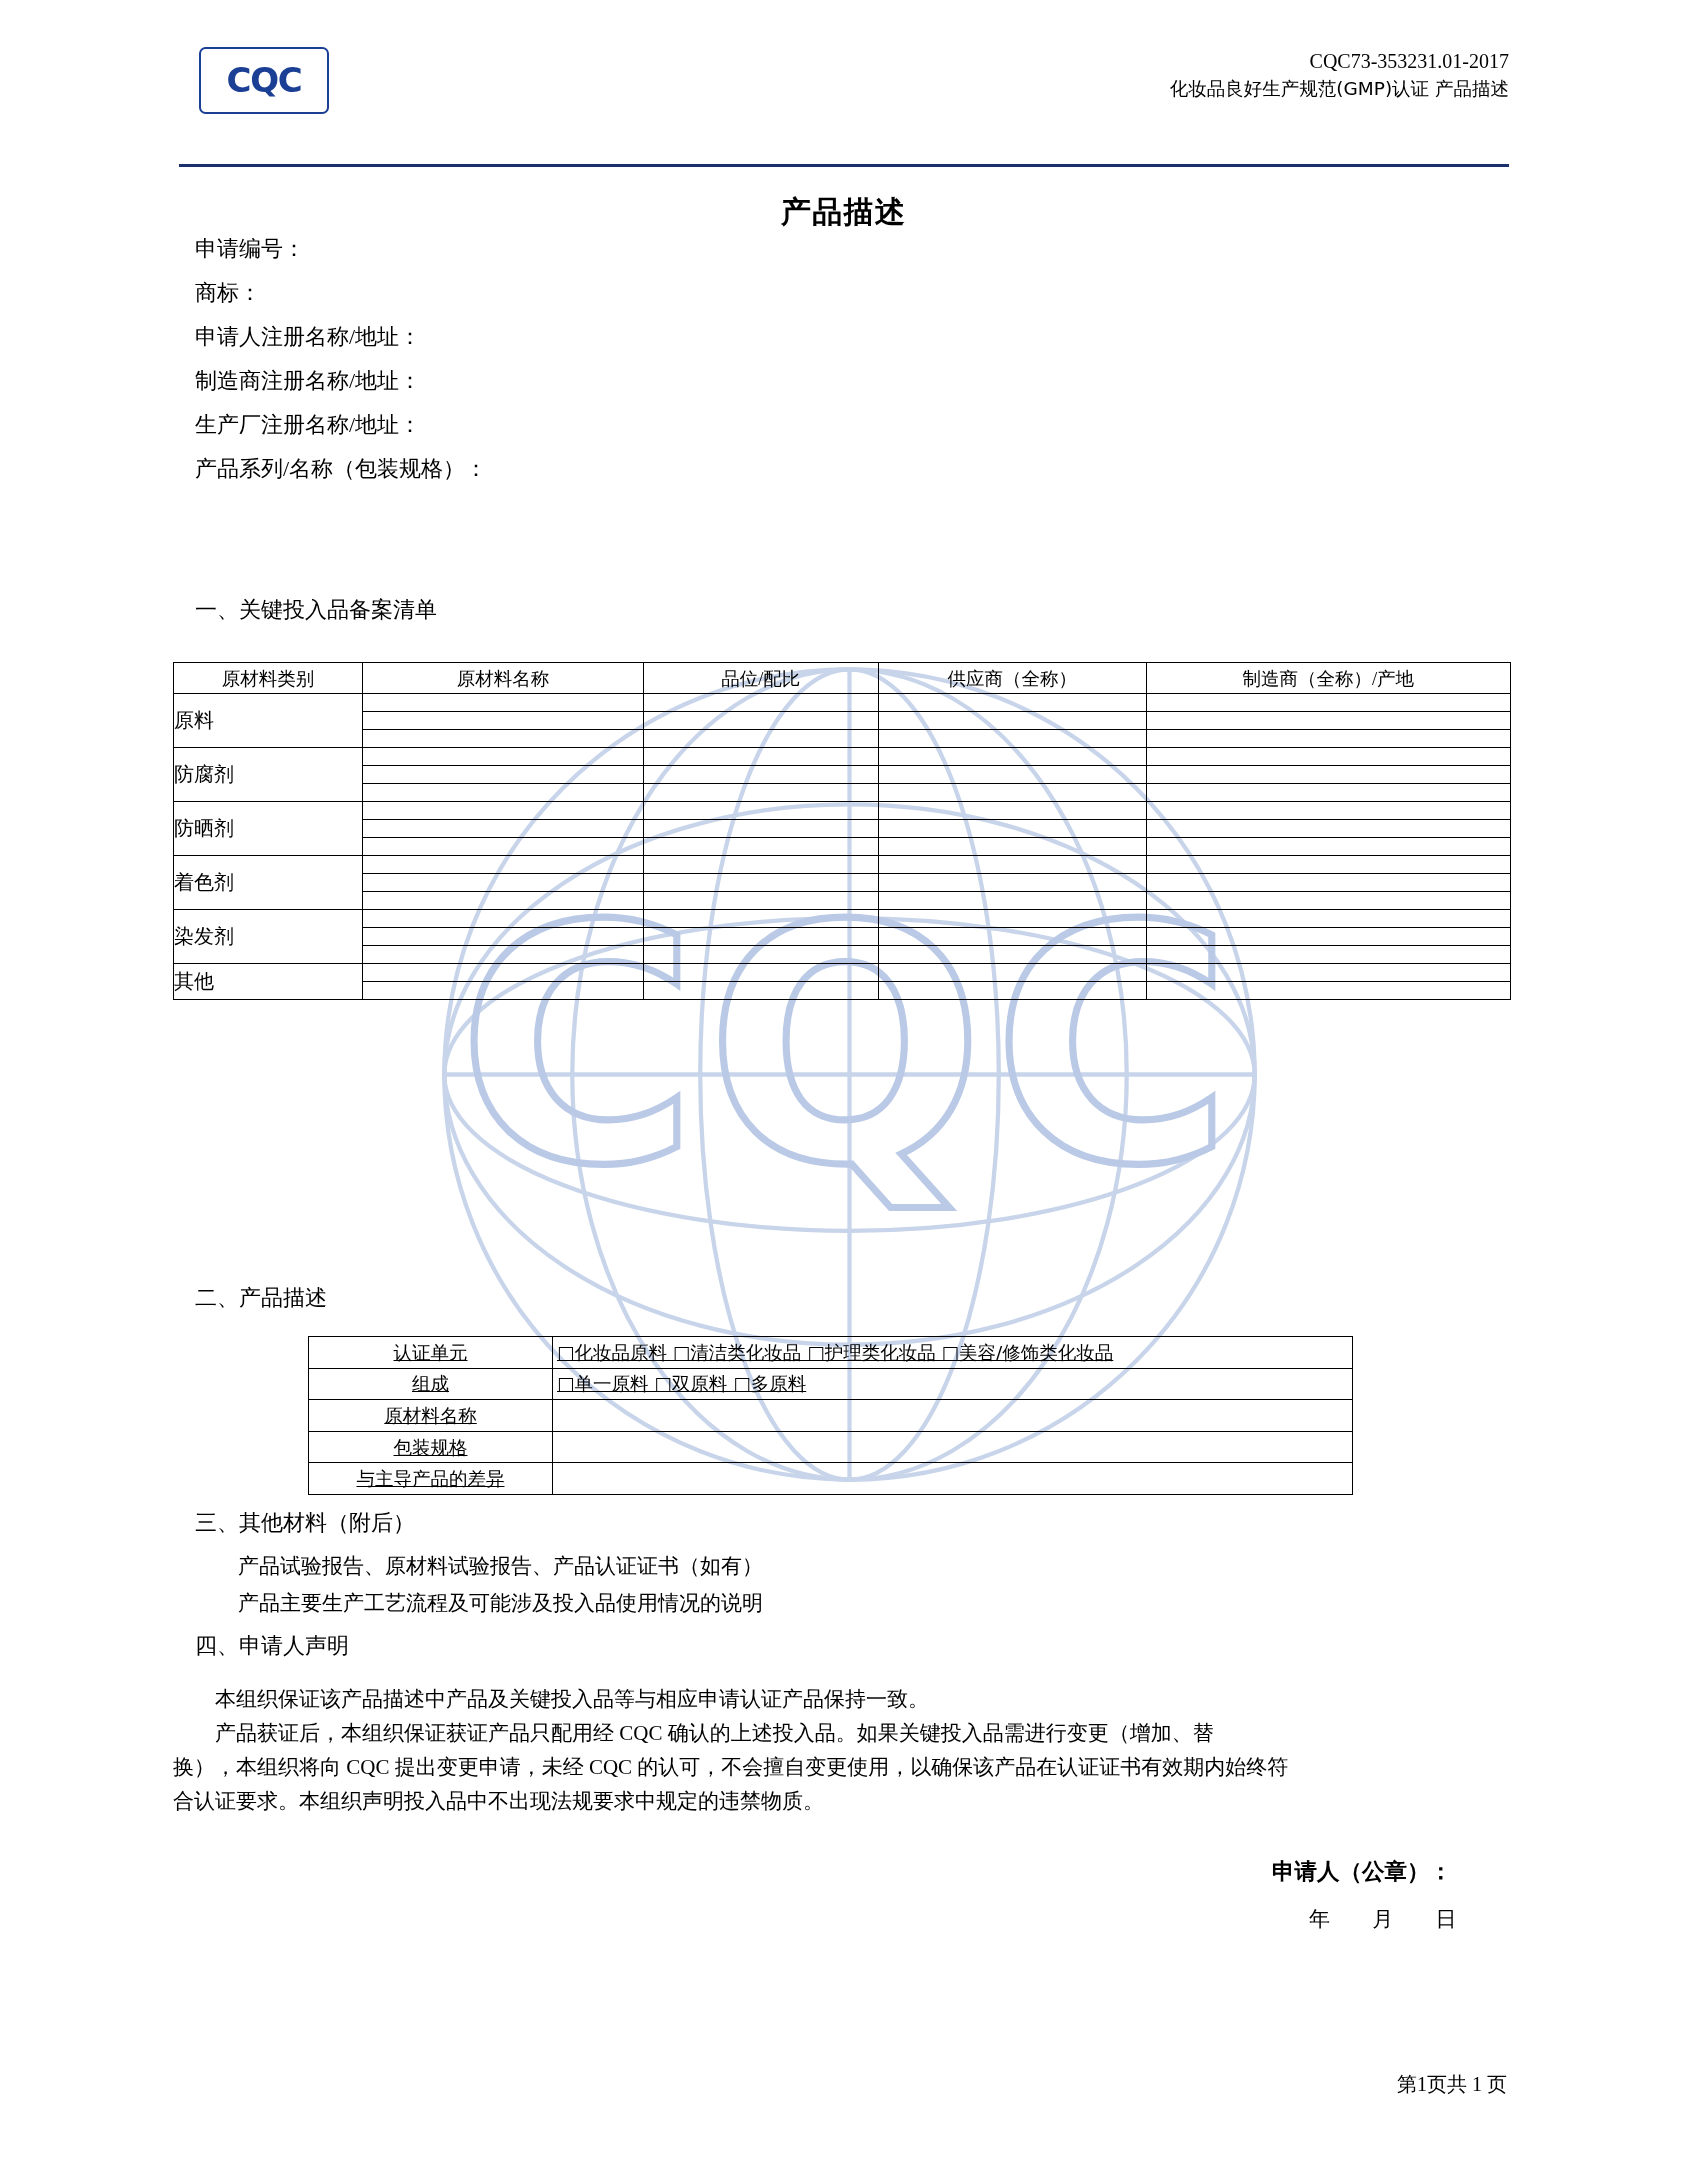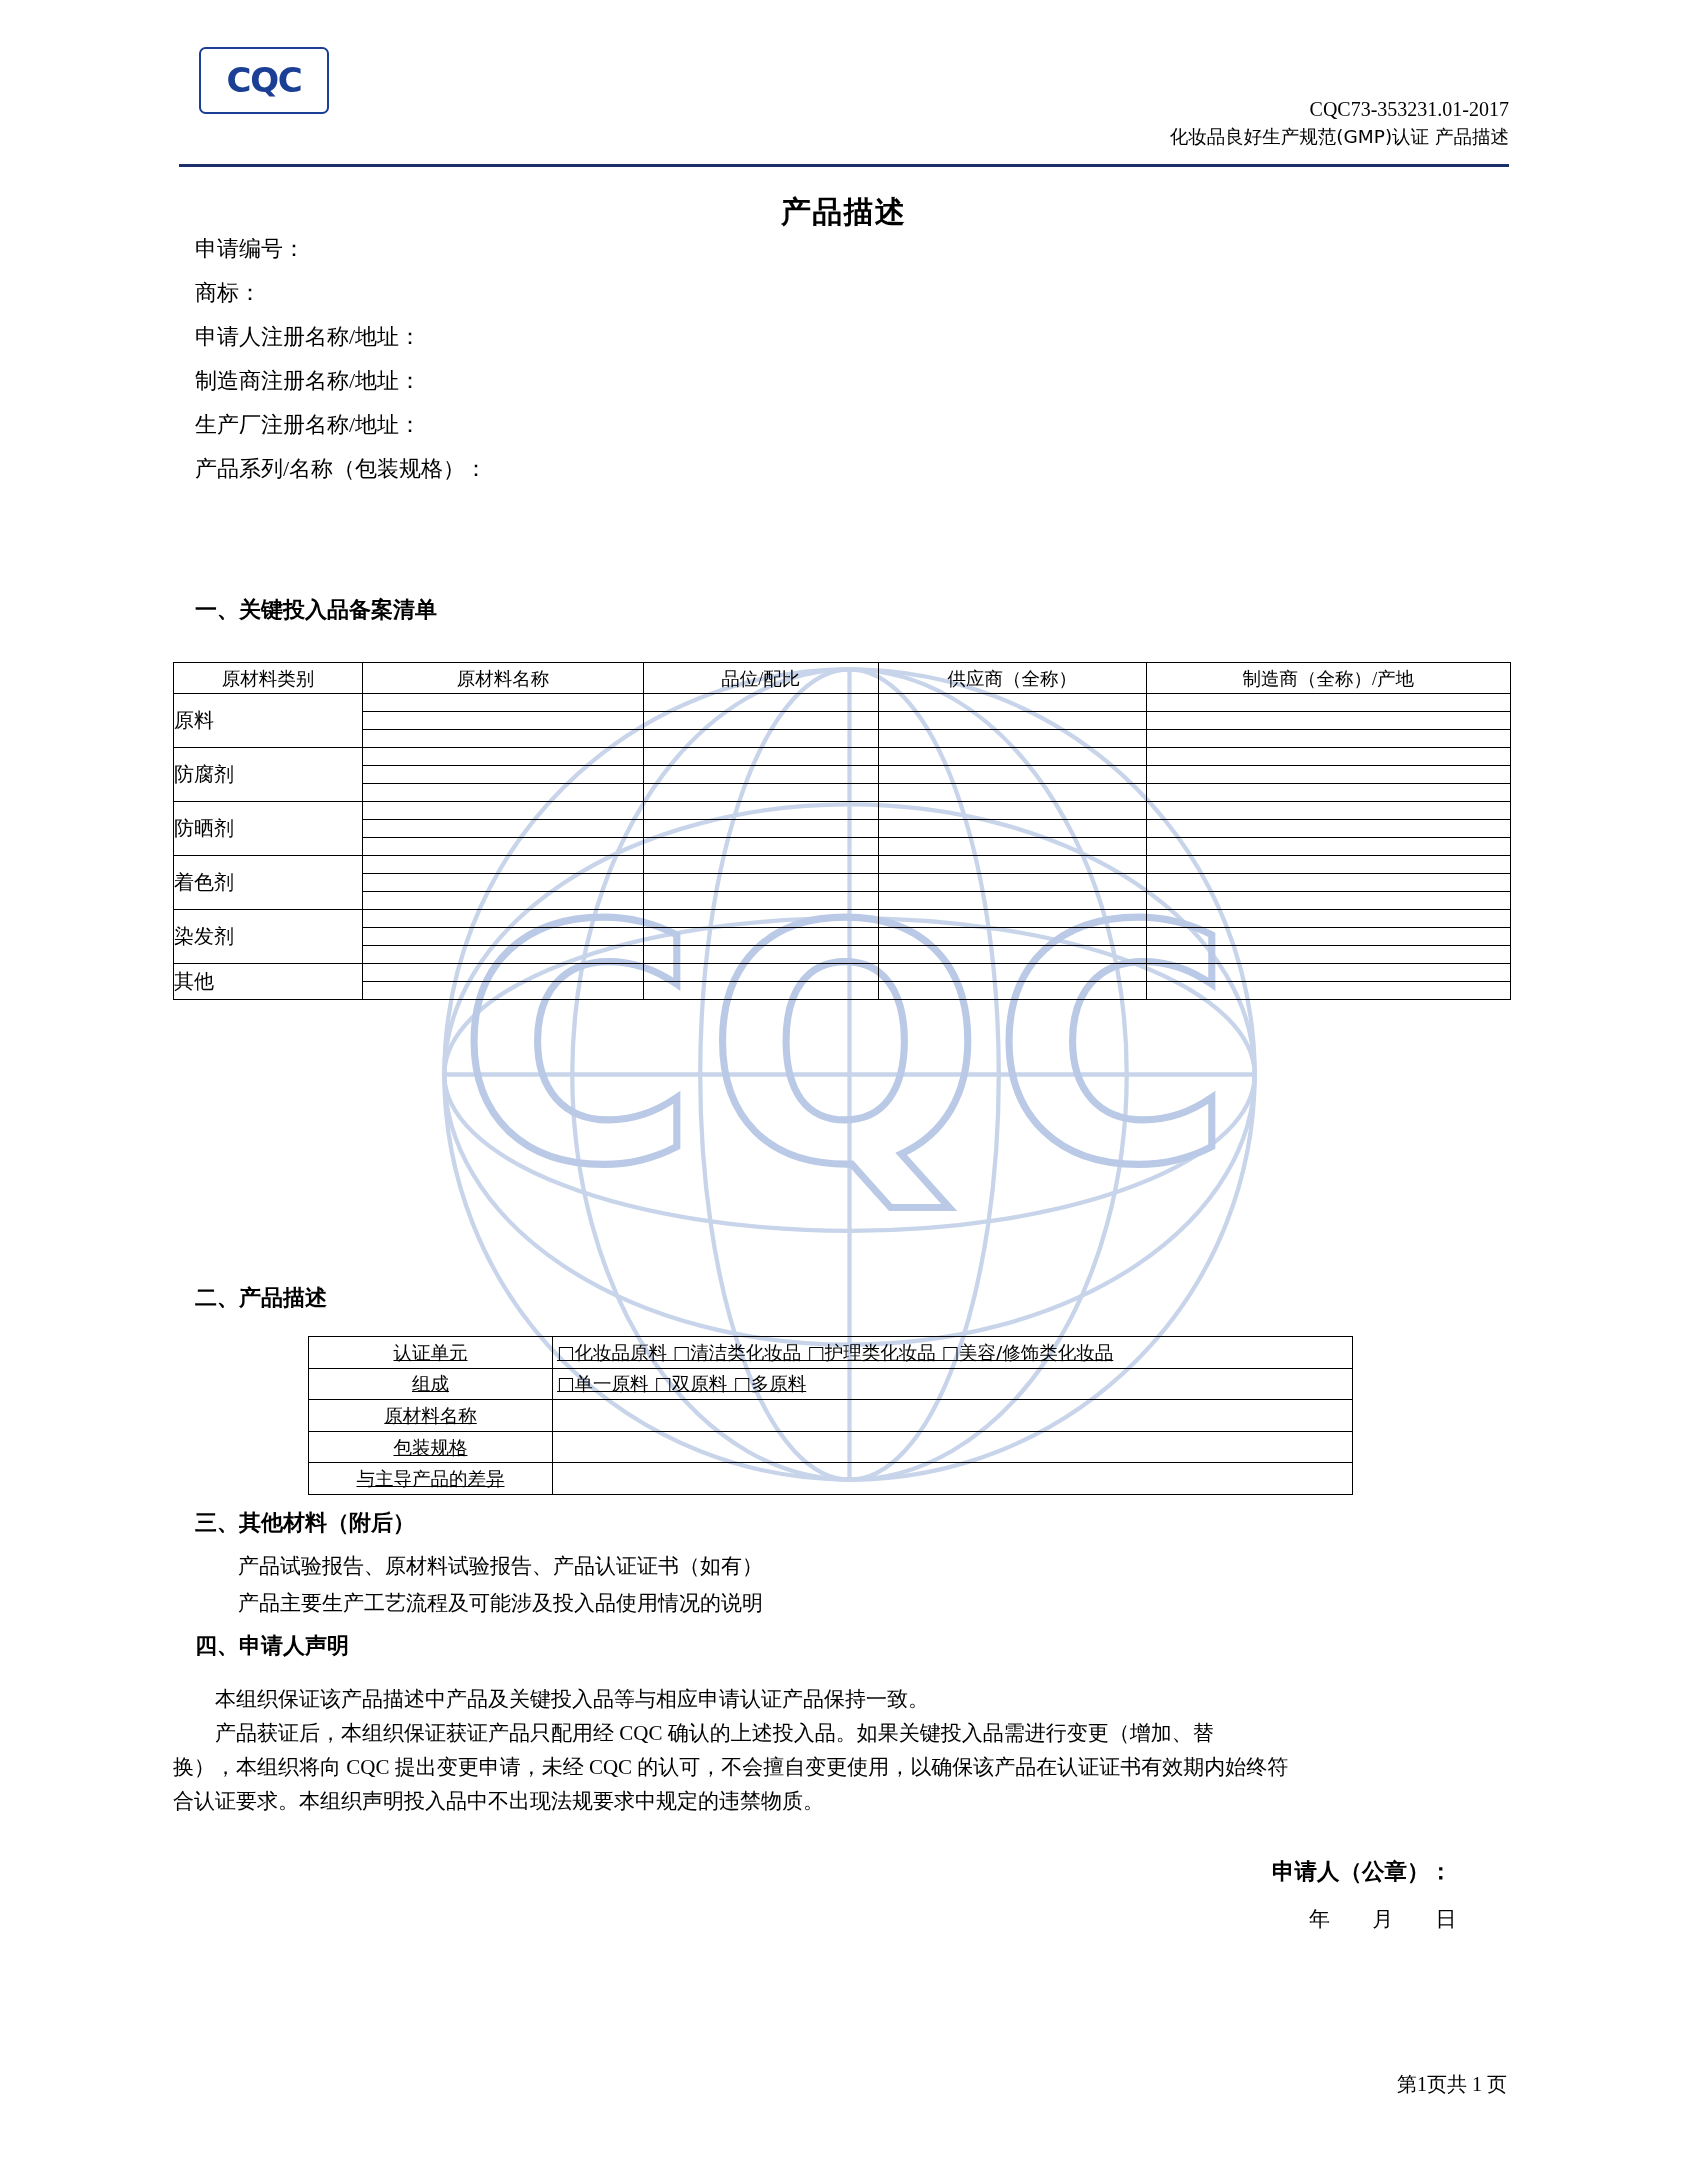--- a/index.html
+++ b/index.html
@@ -38,21 +38,21 @@
     display:flex; align-items:center; justify-content:center;
   }
   .logo-text {
     font-family:"DejaVu Sans", sans-serif;
     font-weight:bold; font-size:34px; color:#1b3f94; letter-spacing:-1.3px;
   }
   .hdr-lines {
     position:absolute; right:0px; top:14.6px; text-align:right;
     font-size:20px; line-height:1.45;
   }
-  .hdr-line1 { font-family:"Liberation Serif", serif;margin-top:48px; }
+  .hdr-line1 { font-family:"Liberation Serif", serif; }
   .hdr-line2 { font-family:"DejaVu Sans", sans-serif; font-size:18.5px; }
   .hdr-rule {
     position:absolute; left:0; top:132px; width:1330px; height:2.6px; background:#1b2f6b;
   }
 
   
   .doc-title {
     position:absolute; left:0; top:192px; width:1687px; text-align:center;
     font-family:"DejaVu Sans", sans-serif;
     font-weight:bold; font-size:30px; letter-spacing:1.3px;
@@ -63,21 +63,21 @@
     position:absolute; left:195px; top:238px; width:1191px;
   }
   .field-row {
     font-size:22px; line-height:1.0; margin-bottom:22px;
     font-family:"Liberation Serif", serif;
   }
 
   
   .sec-h {
     font-family:"DejaVu Sans", sans-serif;
-    font-weight:bold; font-size:22px;
+    font-weight:normal; font-size:22px;
   }
   .sec1 { position:absolute; left:195px; top:595px; }
   .sec2 { position:absolute; left:195px; top:1283px; }
   .sec3 { position:absolute; left:195px; top:1508px; }
   .sec4 { position:absolute; left:195px; top:1631px; }
 
   
   .tbl-main {
     position:absolute; left:173px; top:662px;
     width:1338px;

